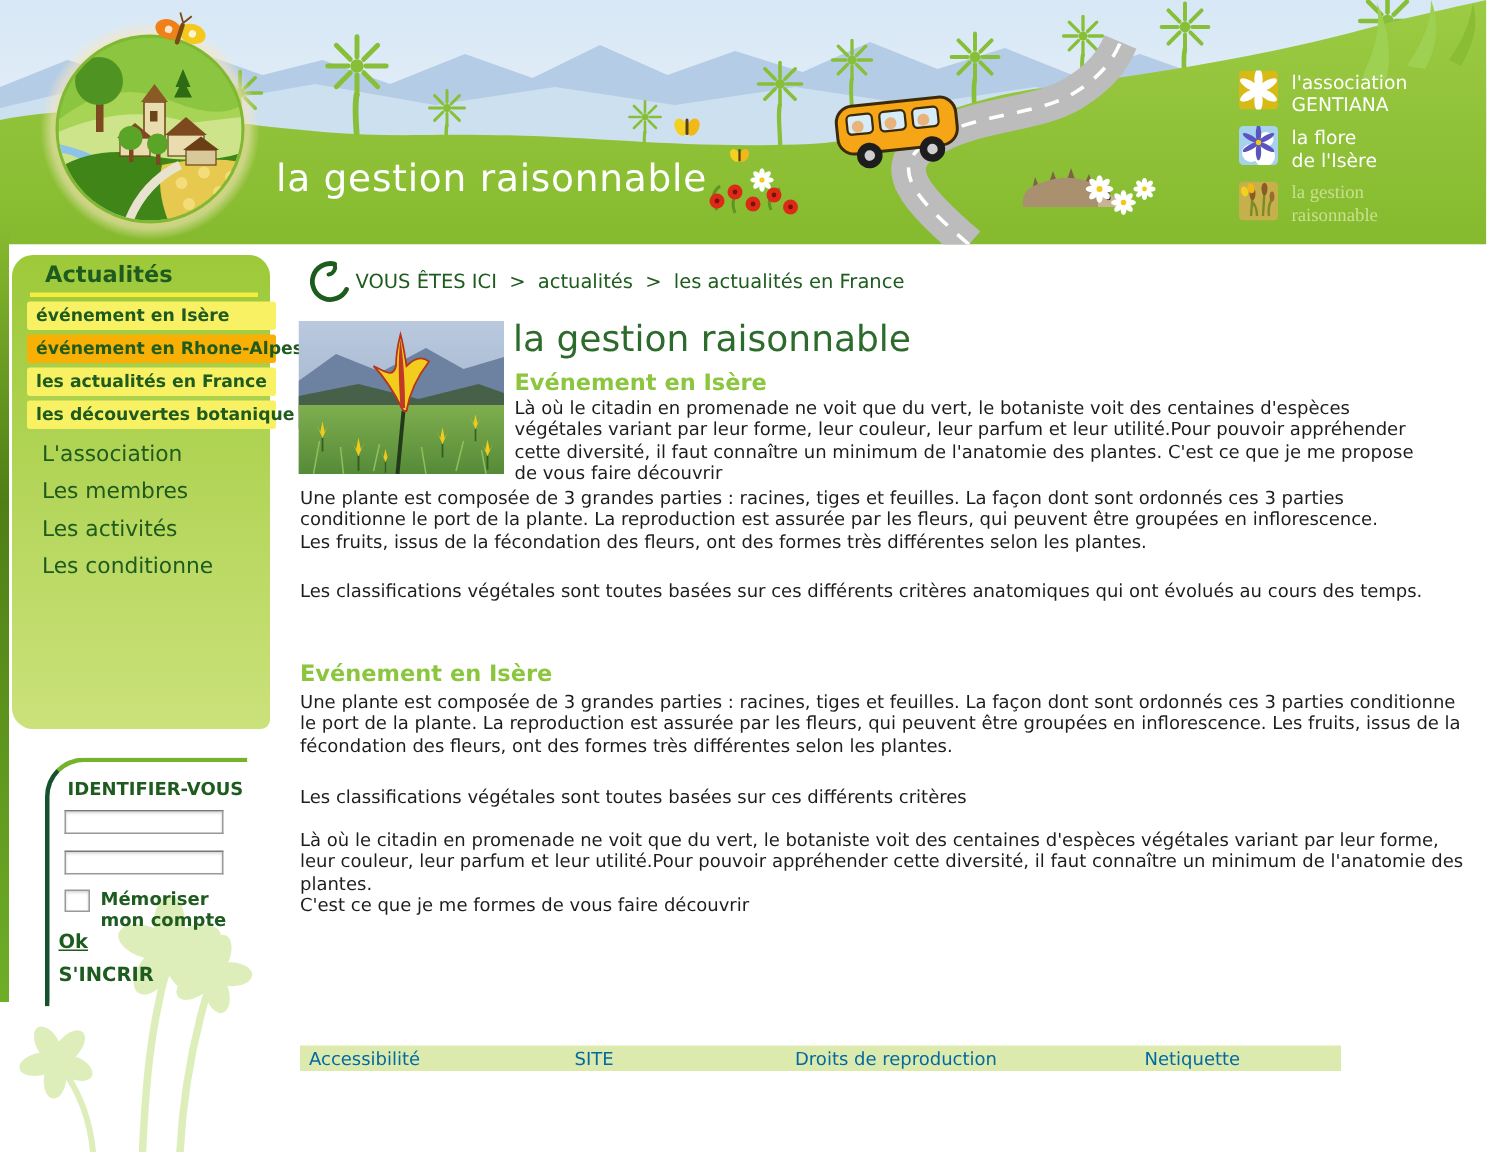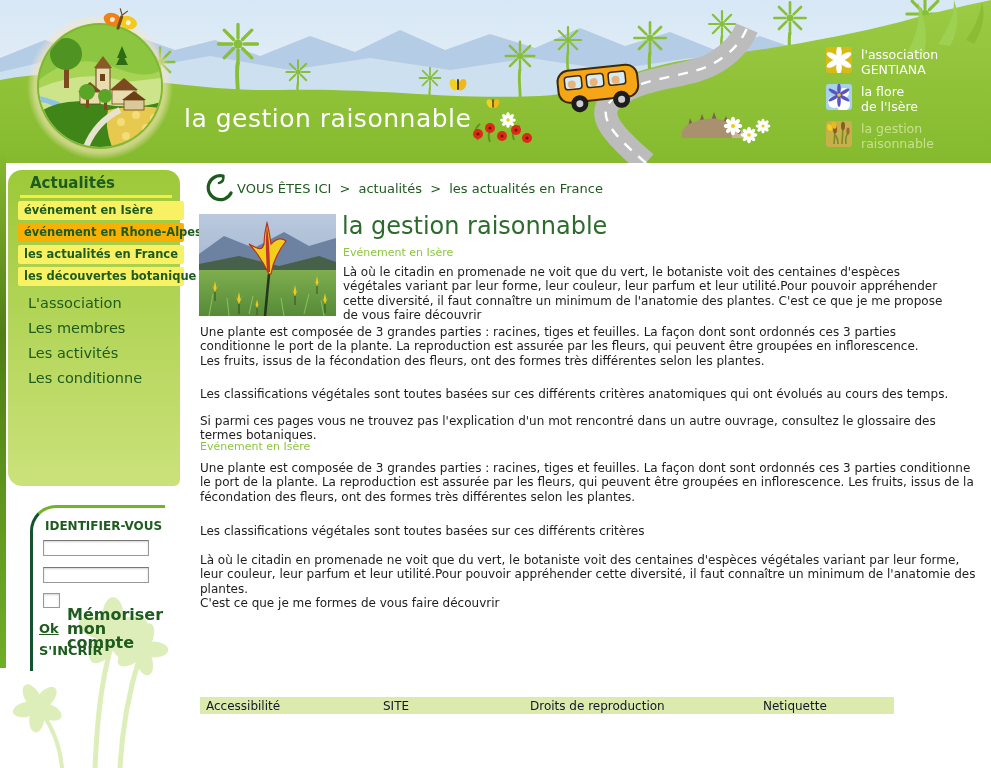--- a/index.html
+++ b/index.html
@@ -14,21 +14,21 @@
           background:linear-gradient(180deg,var(--green-nav,#82b128),#6e9e1b);}
   .nav-link{position:absolute;top:4px;font-size:11px;font-weight:bold;
             color:var(--yellow-nav,#f6e011);letter-spacing:.4px;cursor:pointer;white-space:nowrap;}
   .n1{left:22px}.n2{left:88px}.n3{left:192px}.n4{left:277px}
   .n5{left:322px;color:#cfe68d;}
   .search-input{position:absolute;left:457px;top:1px;width:132px;height:14px;border:1px solid #8a8a8a;
             background:#fff;font-size:11px;padding:0 3px;}
   .site-links{position:absolute;left:826px;top:47px;width:162px;}
   .site-link{display:flex;gap:9px;margin-bottom:7px;align-items:flex-start;cursor:pointer;}
   .site-link .txt{font-size:12.5px;line-height:15px;color:#fff;padding-top:0;}
-  .site-link .txt.muted{color:#c8e08e;}
+  .site-link .txt.muted{color:#c8e08e;font-family:Liberation Serif, serif;}
   .sicon{width:26px;height:26px;flex:none;}
   
   .side-line{position:absolute;left:0;top:155px;width:6px;height:513px;
              background:linear-gradient(180deg,#86b92f,#4f7e15 35%,#6fae27);}
   .side-box{position:absolute;left:8px;top:170px;width:172px;height:316px;
             background:linear-gradient(180deg,#9dc939,#cbe27b);border-radius:14px 14px 6px 14px;}
   .side-box-title{position:absolute;left:22px;top:4px;font-size:15px;font-weight:bold;
                   color:var(--green-dark,#1e5b1e);}
   .side-underline{position:absolute;left:12px;top:25px;width:152px;height:3px;background:#f6ee3f;}
   .menu-item{position:absolute;left:10px;width:166px;height:19px;line-height:19px;font-size:11.5px;
@@ -42,51 +42,51 @@
          border-top:3px solid #74b32a;border-left:3px solid #14532d;border-top-left-radius:26px;}
   .login-title{position:absolute;left:12px;top:11px;font-size:12px;font-weight:bold;
                color:var(--green-dark,#1e5b1e);}
   .login-field{position:absolute;left:10px;width:100px;height:14px;border:1px solid #999;
                border-top-color:#777;background:#fff;box-shadow:inset 0 1px 2px rgba(0,0,0,.18);
                font-size:11px;padding:0 2px;}
   .f1{top:32px}.f2{top:59px}
   .login-check{position:absolute;left:10px;top:85px;width:17px;height:15px;appearance:none;
                -webkit-appearance:none;border:1px solid #999;background:#fff;margin:0;
                box-shadow:inset 0 1px 2px rgba(0,0,0,.18);cursor:pointer;}
-  .remember{position:absolute;left:34px;top:100px;width:98px;font-size:16px;font-weight:bold;
+  .remember{position:absolute;left:34px;top:84px;width:98px;font-size:12px;font-weight:bold;
             line-height:14px;color:var(--green-dark,#1e5b1e);}
   .ok-link{position:absolute;left:6px;top:113px;font-size:13px;font-weight:bold;
            color:var(--green-dark,#1e5b1e);cursor:pointer;text-decoration:underline;}
   .signup-link{position:absolute;left:6px;top:135px;font-size:13px;font-weight:bold;
            color:var(--green-dark,#1e5b1e);cursor:pointer;}
   
   .breadcrumb{position:absolute;left:201px;top:172px;height:32px;}
   .bc-icon{position:absolute;left:0;top:0;}
   .bc-text{position:absolute;left:36px;top:9px;font-size:13px;font-weight:normal;
            color:var(--green-dark,#1e5b1e);white-space:nowrap;}
   .bc-text span{margin-right:4px;}
   .bc-item{cursor:pointer;}
   .content-img{position:absolute;left:199px;top:214px;}
   .page-title{position:absolute;left:342px;top:212px;font-size:24px;color:var(--title-green,#2d6b2d);}
-  .sec-head{font-size:11px;font-weight:normal;color:var(--subtitle-green,#8cc63f);position:absolute;}
+  .sec-head{font-size:15px;font-weight:bold;color:var(--subtitle-green,#8cc63f);position:absolute;}
   .h1a{left:343px;top:246px;}
   .h2a{left:200px;top:440px;}
   .para{position:absolute;font-size:12px;line-height:14.3px;color:#1d1d1d;}
   .intro{left:343px;top:265px;width:608px;}
   .p1{left:200px;top:325px;width:728px;}
   .p2{left:200px;top:387px;width:770px;}
   .p3{left:200px;top:414px;width:775px;}
   .p4{left:200px;top:461px;width:778px;}
   .p5{left:200px;top:524px;width:778px;}
   .p6{left:200px;top:553px;width:778px;}
   .p7{left:200px;top:596px;width:778px;}
   
   .footer{position:absolute;left:200px;top:697px;width:694px;height:17px;
           background:var(--footer-bg,#dcebad);}
-  .foot-link{position:absolute;top:2px;font-size:12px;color:#0f172a;cursor:pointer;white-space:nowrap;}
+  .foot-link{position:absolute;top:2px;font-size:12px;color:#0369a1;cursor:pointer;white-space:nowrap;}
   .fl1{left:6px}.fl2{left:183px}.fl3{left:330px}.fl4{left:563px}
 </style>
 </head>
 <body>
 
 <div id="page">
 
   <div class="header">
     <svg class="header-bg" width="991" height="163" viewBox="0 0 991 163">
       <defs>
@@ -414,21 +414,20 @@
     <line x1="70" y1="60" x2="66" y2="102" stroke="#22391a" stroke-width="2.6"></line>
     <path d="M70,60 C64,48 56,36 50,30 C58,34 63,38 65,30 C65,20 67,13 68,9 C70,16 71,24 72,30 C77,25 82,23 87,27 C80,36 74,48 72,60 Z" fill="#f2cd1d" stroke="#b43420" stroke-width="1.2"></path>
     <path d="M68,12 C70,26 71,42 71,58 L68,58 C67,42 66,26 68,12 Z" fill="#c03828"></path>
   </svg>
 
   <div class="page-title">la gestion raisonnable</div>
   <div class="sec-head h1a">Evénement en Isère</div>
   <div class="para intro">Là où le citadin en promenade ne voit que du vert, le botaniste voit des centaines d'espèces végétales variant par leur forme, leur couleur, leur parfum et leur utilité.Pour pouvoir appréhender cette diversité, il faut connaître un minimum de l'anatomie des plantes. C'est ce que je me propose de vous faire découvrir</div>
   <div class="para p1">Une plante est composée de 3 grandes parties :  racines,  tiges et  feuilles. La façon dont sont ordonnés ces 3 parties conditionne le port de la plante. La reproduction est assurée par les  fleurs, qui peuvent être groupées en inflorescence. Les  fruits, issus de la fécondation des fleurs, ont des formes très différentes selon les plantes.</div>
   <div class="para p2">Les classifications végétales sont toutes basées sur ces différents critères anatomiques qui ont évolués au cours des temps.</div>
-  <div class="para p3">Si parmi ces pages vous ne trouvez pas l'explication d'un mot rencontré dans un autre ouvrage, consultez le  glossaire des termes botaniques.</div>
 
   <div class="sec-head h2a">Evénement en Isère</div>
   <div class="para p4">Une plante est composée de 3 grandes parties :  racines,  tiges et  feuilles. La façon dont sont ordonnés ces 3 parties conditionne le port de la plante. La reproduction est assurée par les  fleurs, qui peuvent être groupées en inflorescence. Les  fruits, issus de la fécondation des fleurs, ont des formes très différentes selon les plantes.</div>
   <div class="para p5">Les classifications végétales sont toutes basées sur ces différents critères</div>
   <div class="para p6">Là où le citadin en promenade ne voit que du vert, le botaniste voit des centaines d'espèces végétales variant par leur forme, leur couleur, leur parfum et leur utilité.Pour pouvoir appréhender cette diversité, il faut connaître un minimum de l'anatomie des plantes.</div>
   <div class="para p7">C'est ce que je me formes de vous faire découvrir</div>
 
   <div class="footer">
     <span class="foot-link fl1">Accessibilité</span>
     <span class="foot-link fl2">SITE</span>

